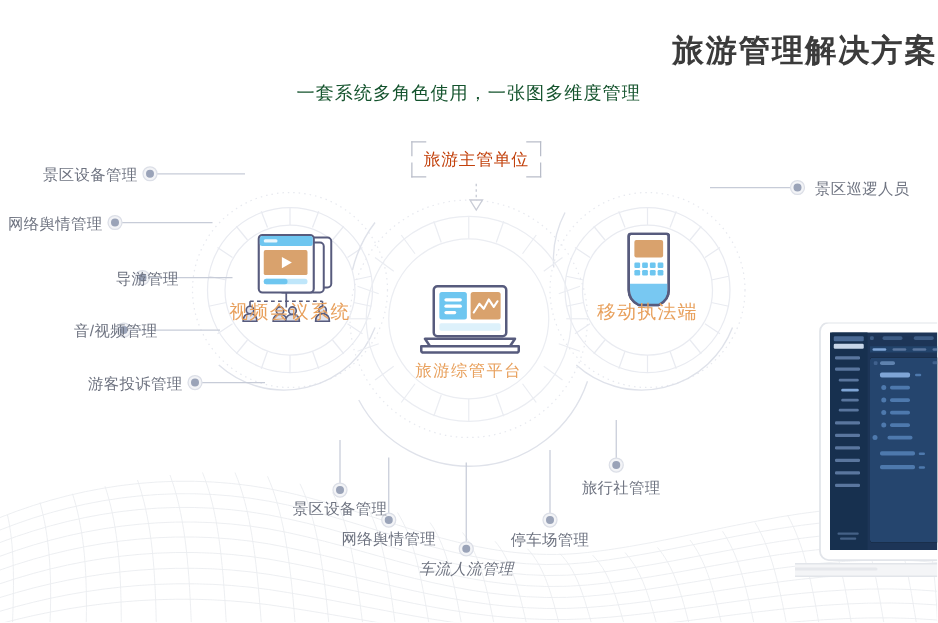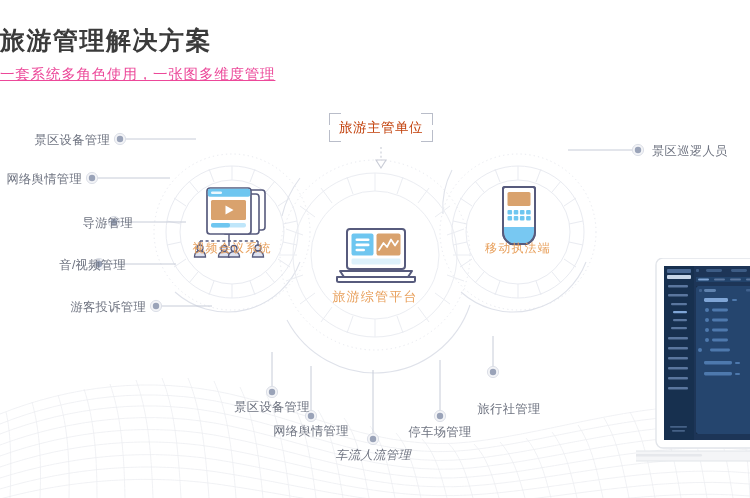--- a/index.html
+++ b/index.html
@@ -8,27 +8,27 @@
     background:#ffffff;
     font-family:"Liberation Sans","DejaVu Sans",sans-serif;
     position:relative;
   }
   #stage{position:absolute;left:0;top:0;width:750px;height:498px;overflow:hidden;background:#fff;}
   .abs{position:absolute;}
   svg{display:block;}
 
   
   .title{
-    position:absolute;left:0;top:24px;width:750px;text-align:left;
+    position:absolute;left:0;top:24px;width:750px;text-align:right;
     font-size:25px;font-weight:bold;color:#3b3b3b;letter-spacing:1.5px;
     z-index:30;
   }
   .subtitle{
-    position:absolute;left:0;top:65px;width:750px;
-    font-size:14.5px;color:#ec4899;letter-spacing:.8px;z-index:30;text-decoration:underline;
+    position:absolute;left:0;top:65px;width:750px;text-align:center;
+    font-size:14.5px;color:#14532d;letter-spacing:.8px;z-index:30;
   }
 
   
   .bracket-box{
     position:absolute;left:329px;top:113px;width:104px;height:29px;z-index:28;
   }
   .bracket-box .lbl{
     position:absolute;left:0;top:0;width:104px;height:29px;
     display:flex;align-items:center;justify-content:center;
     font-size:13.5px;color:#c2410c;letter-spacing:.5px;
@@ -41,21 +41,21 @@
 
   
   .nlabel{
     position:absolute;font-size:12.3px;color:#6e7380;white-space:nowrap;z-index:26;
     letter-spacing:.3px;
   }
   .nlabel.r{text-align:right;}
 
   
   .cap{
-    position:absolute;font-size:12px;color:#e8a05c;white-space:nowrap;
+    position:absolute;font-size:15px;color:#e8a05c;white-space:nowrap;
     letter-spacing:1.2px;z-index:27;text-align:center;
   }
   .cap.big{font-size:13px;}
 
   
   .mock{position:absolute;left:636px;top:258px;z-index:20;}
 </style>
 </head>
 <body>
 
@@ -306,31 +306,31 @@
       <rect x="23.9" y="30" width="4.6" height="4.4" rx="1"></rect>
       <rect x="30.1" y="30" width="4.6" height="4.4" rx="1"></rect>
     </g>
     <path d="M8,41 L38,41 L38,46 Q38,54 31,58 L15,58 Q8,54 8,46 Z" fill="#78c8f2"></path>
     <path d="M7,3 Q7,1 9,1 L37,1 Q39,1 39,3 L39,46 Q39,54 31,58 L15,58 Q7,54 7,46 Z" fill="none" stroke="#575b7d" stroke-width="2" stroke-linejoin="round"></path>
   </svg>
   <div class="cap" style="left:458px;top:240px;width:120px;">移动执法端</div>
 
   <div class="nlabel r" style="left:0;top:132px;width:110px;">景区设备管理</div>
   <div class="nlabel r" style="left:0;top:171px;width:82px;">网络舆情管理</div>
-  <div class="nlabel r" style="left:0;top:215px;width:104px;padding-left:29px;">导游管理</div>
+  <div class="nlabel r" style="left:10px;top:215px;width:104px;padding-left:29px;">导游管理</div>
   <div class="nlabel r" style="left:0;top:257px;width:89px;margin-left:37px;">音/视频管理</div>
   <div class="nlabel r" style="left:0;top:299px;width:146px;">游客投诉管理</div>
 
   <div class="nlabel" style="left:652px;top:143px;">景区巡逻人员</div>
 
   <div class="nlabel" style="left:227px;top:399px;width:90px;text-align:center;">景区设备管理</div>
   <div class="nlabel" style="left:266px;top:423px;width:90px;text-align:center;">网络舆情管理</div>
   <div class="nlabel" style="left:328px;top:447px;width:90px;text-align:center;font-style:italic;">车流人流管理</div>
   <div class="nlabel" style="left:395px;top:424px;width:90px;text-align:center;">停车场管理</div>
-  <div class="nlabel" style="left:464px;top:382px;width:90px;text-align:center;margin-top:19px;">旅行社管理</div>
+  <div class="nlabel" style="left:452px;top:382px;width:90px;text-align:center;">旅行社管理</div>
 
   <svg class="mock" width="114" height="220" viewBox="0 0 114 220">
     <rect x="20" y="0" width="120" height="190" rx="7" fill="#ffffff" stroke="#e2e5ea" stroke-width="1.4"></rect>
     <rect x="28" y="8" width="112" height="174" rx="2" fill="#1d3557"></rect>
 
     <rect x="28" y="8" width="30" height="174" fill="#17304f"></rect>
     <rect x="31" y="11" width="24" height="4" rx="1" fill="#4b6a95"></rect>
     <rect x="31" y="17" width="24" height="4" rx="1" fill="#c8d6e8"></rect>
     <g fill="#5a769e">
       <rect x="32" y="27" width="20" height="2.6" rx="1"></rect>

